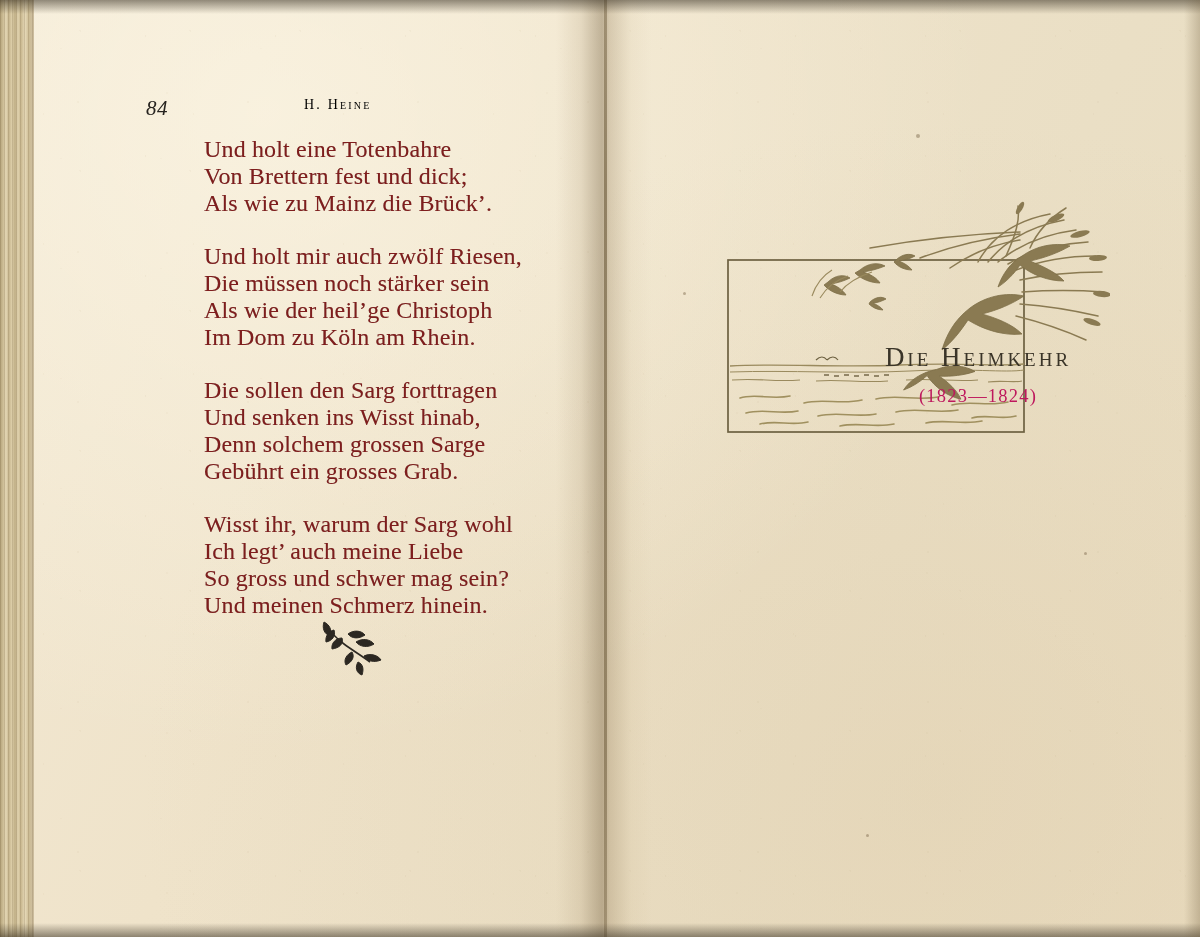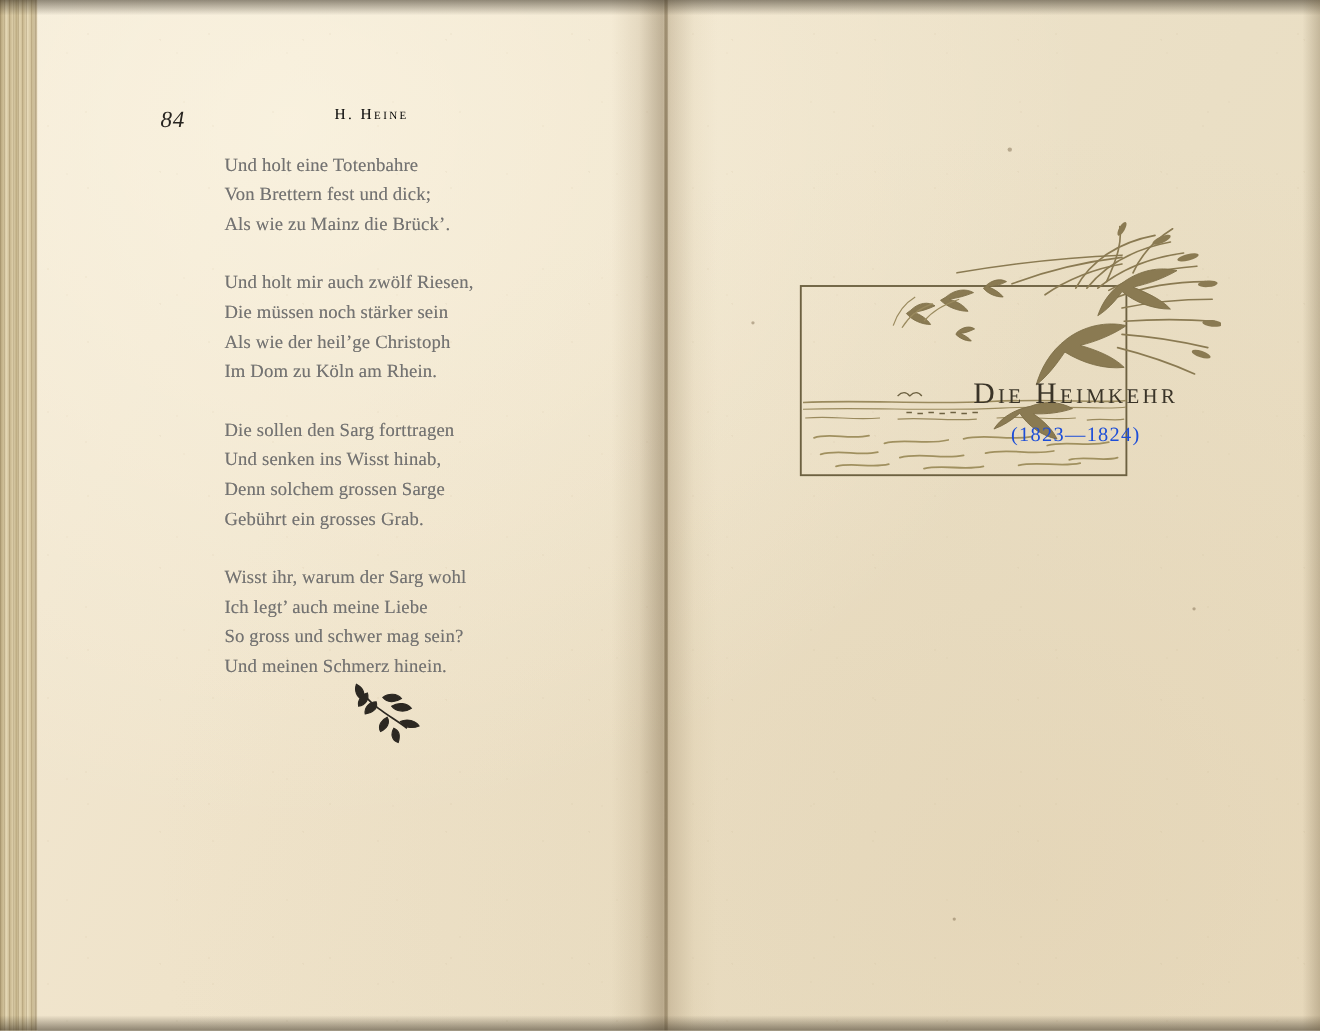--- a/index.html
+++ b/index.html
@@ -134,23 +134,23 @@
 
   .poem {
     position: absolute;
     left: 170px; top: 136px;
     width: 350px;
   }
   .stanza {
     margin: 0 0 26px 0;
   }
   .stanza .line {
-    font-size: 17px;
+    font-size: 24px;
     line-height: 27px;
-    color: #737373;
+    color: #7f1d1d;
     white-space: pre;
     letter-spacing: 0.15px;
     text-shadow: 0 0 0.6px rgba(40,35,28,0.35);
   }
 
   .ornament {
     position: absolute;
     left: 278px; top: 618px;
     width: 90px; height: 60px;
   }
@@ -180,21 +180,21 @@
     pointer-events: none;
   }
   .plate-years {
     position: absolute;
     left: 128px;
     top: 186px;
     width: 260px;
     text-align: center;
     font-size: 18.5px;
     letter-spacing: 1.2px;
-    color: #1d4ed8;
+    color: #be185d;
     font-family: "Liberation Serif", serif;
     pointer-events: none;
   }
   .speck {
     position: absolute;
     background: rgba(120,100,70,0.45);
     border-radius: 50%;
     pointer-events: none;
   }
 </style>

